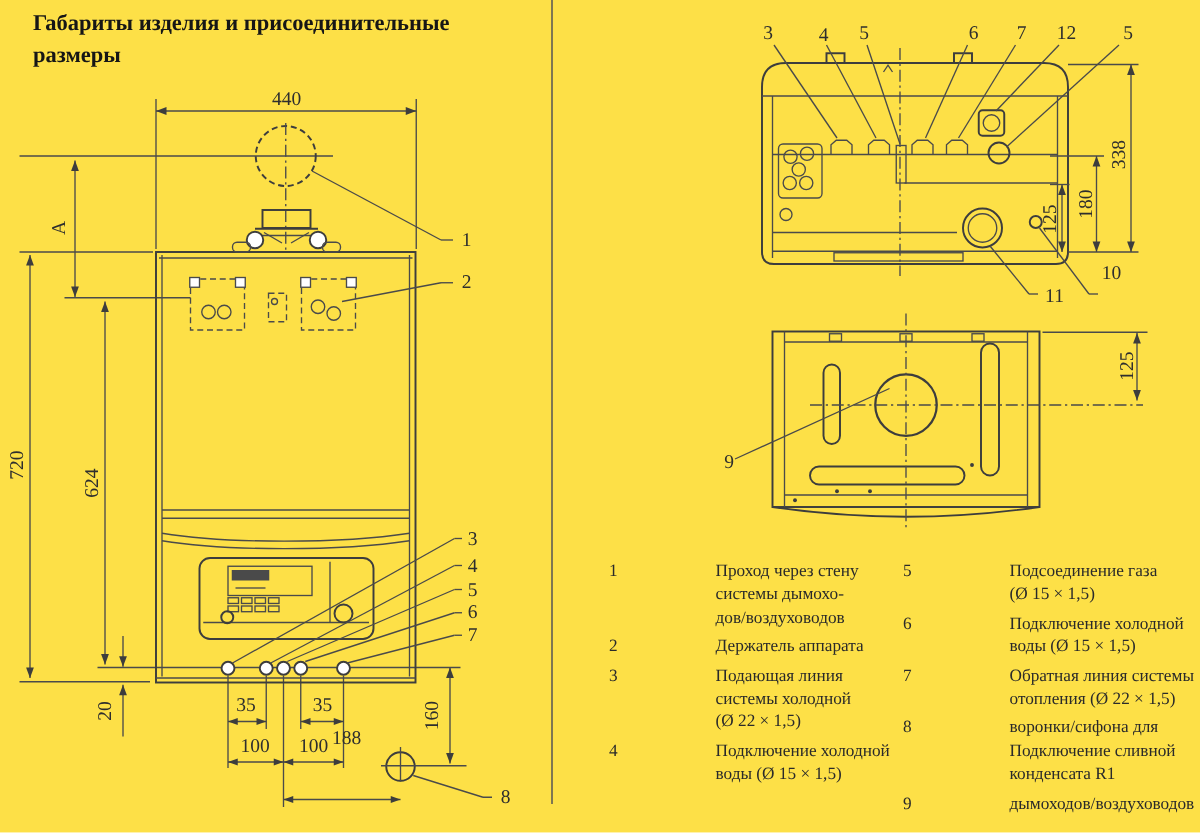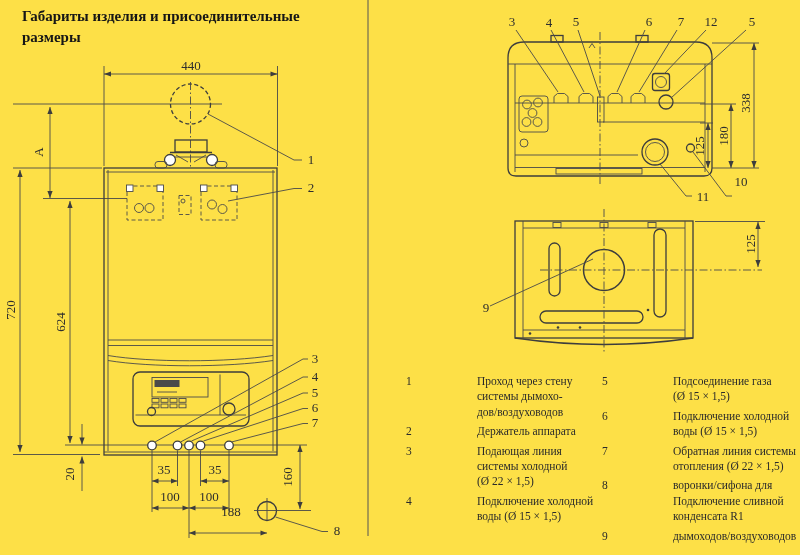--- a/index.html
+++ b/index.html
@@ -265,21 +265,21 @@
 
   <span class="dim" style="left:191px;top:66px">440</span>
   <span class="dim v" style="left:39px;top:152px">A</span>
   <span class="dim v" style="left:11px;top:310px">720</span>
   <span class="dim v" style="left:61px;top:322px">624</span>
   <span class="dim v" style="left:70px;top:474px">20</span>
   <span class="dim" style="left:164px;top:470px">35</span>
   <span class="dim" style="left:215px;top:470px">35</span>
   <span class="dim" style="left:170px;top:497px">100</span>
   <span class="dim" style="left:209px;top:497px">100</span>
-  <span class="dim" style="left:231px;top:512px">188</span>
+  <span class="dim" style="left:231px;top:492px">188</span>
   <span class="dim v" style="left:288px;top:477px">160</span>
 
   <span class="co" style="left:311px;top:160px">1</span>
   <span class="co" style="left:311px;top:188px">2</span>
   <span class="co" style="left:315px;top:359px">3</span>
   <span class="co" style="left:315px;top:377px">4</span>
   <span class="co" style="left:315px;top:393px">5</span>
   <span class="co" style="left:315px;top:408px">6</span>
   <span class="co" style="left:315px;top:423px">7</span>
   <span class="co" style="left:337px;top:531px">8</span>

